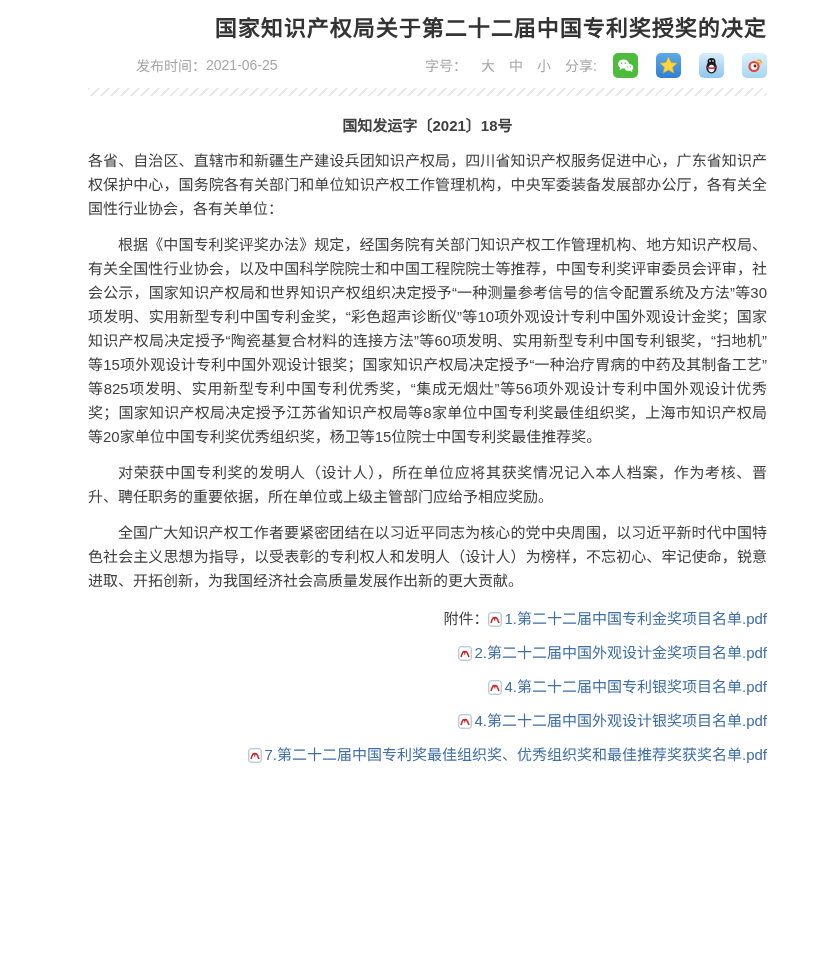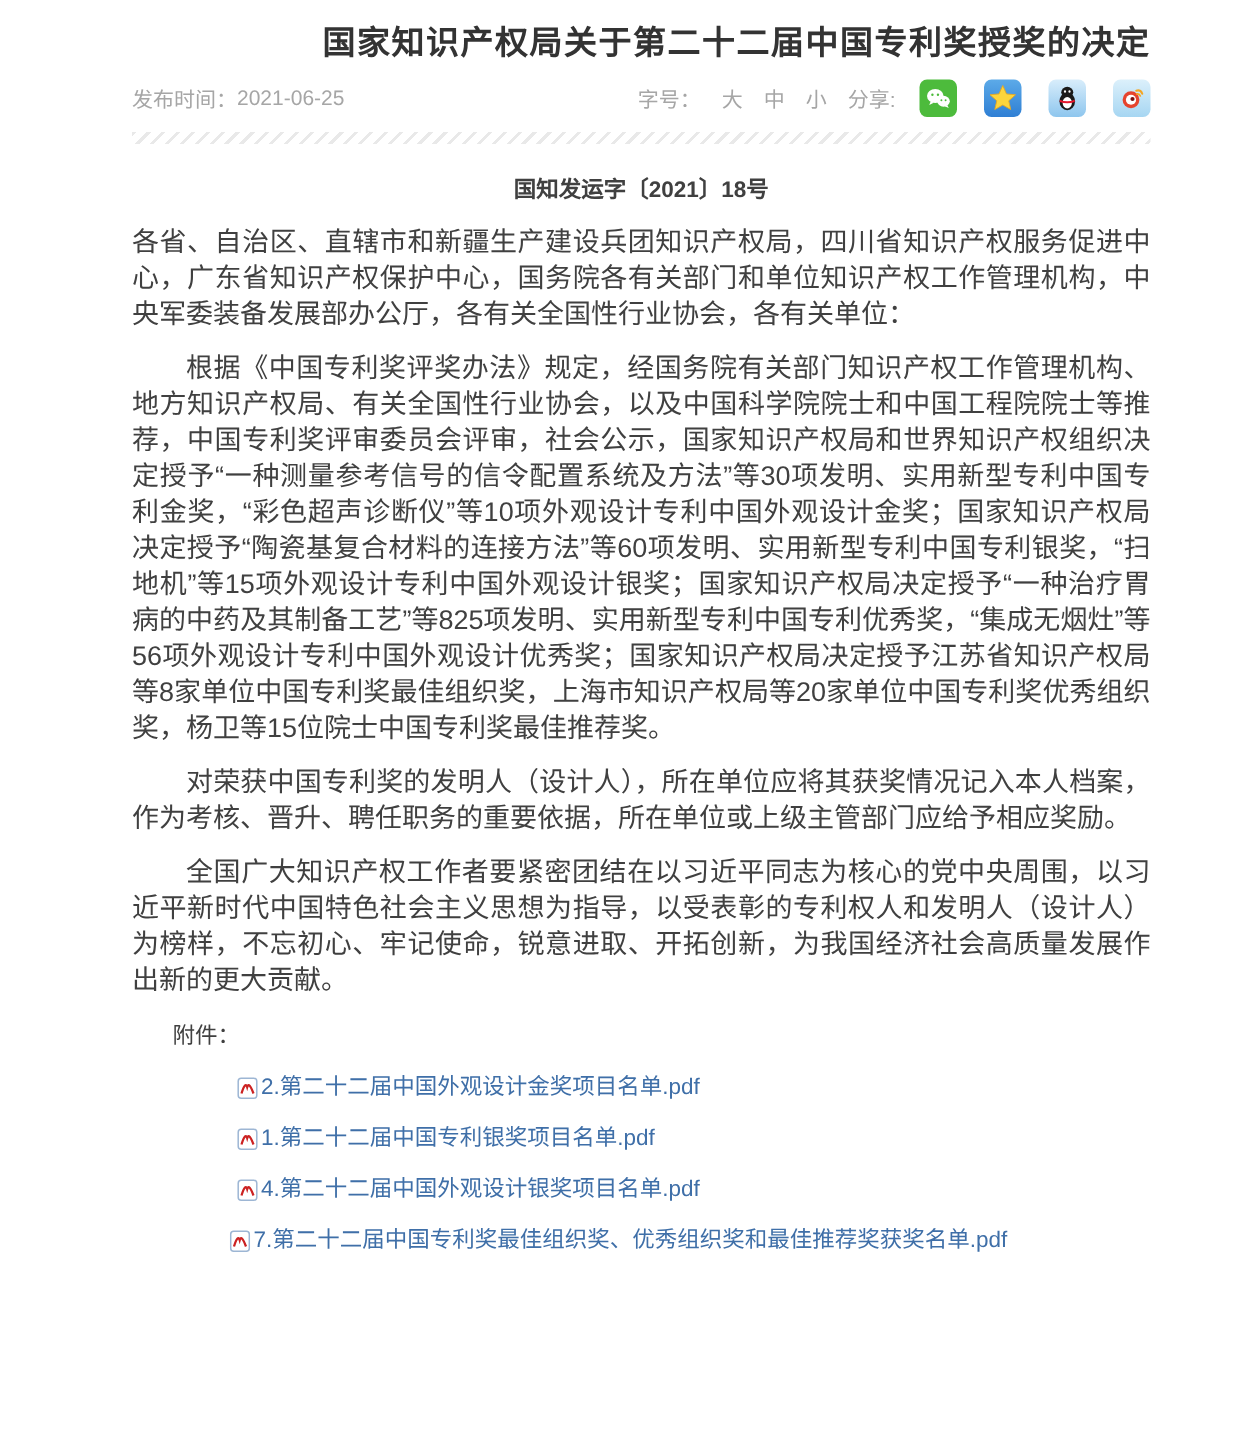--- a/index.html
+++ b/index.html
@@ -13,45 +13,45 @@
     font-family:"Liberation Sans","DejaVu Sans",sans-serif;
     color:var(--text);
   }
   .page{padding:8px 60px 0 88px;}
   h1.title{
     font-size:22px;font-weight:bold;color:var(--title);
     text-align:right;letter-spacing:1px;margin:2px 0 10px;
   }
   .meta-row{
     display:flex;justify-content:space-between;align-items:center;
-    font-size:14px;color:var(--meta);margin-bottom:10px;height:26px;
+    font-size:14px;color:var(--meta);margin-bottom:10px;height:26px;margin-left:48px;
   }
   .meta-left{display:flex;align-items:center;}
   .meta-right{display:flex;align-items:center;gap:14px;}
   .fontsize-group{display:flex;align-items:center;gap:14px;font-family:Liberation Serif, serif;}
   .fontsize-btn{cursor:pointer;}
   .share-group{display:flex;align-items:center;gap:18px;margin-left:16px;}
   .share-icon{width:25px;height:25px;border-radius:5px;display:inline-flex;
     align-items:center;justify-content:center;cursor:pointer;}
   .divider{
     height:8px;width:100%;
     background:repeating-linear-gradient(135deg,var(--divider) 0 2px,#ffffff 2px 7px);
     margin-bottom:2px;
   }
   .doc-number{
     text-align:center;font-size:15px;color:var(--text);
     margin-top:18px;margin-bottom:2px;font-weight:bold;
   }
   .body-text p{
-    font-size:18px;line-height:24px;text-align:justify;margin-top:12px;
+    font-size:15px;line-height:24px;text-align:justify;margin-top:12px;
   }
   .body-text p.first{margin-top:14px;}
   .body-text p.indent{text-indent:2em;}
   .attachments{padding-left:27px;margin-top:14px;font-size:15px;}
-  .attach-row{margin-bottom:10px;line-height:24px;display:flex;align-items:center;}
+  .attach-row{margin-bottom:10px;line-height:24px;display:flex;align-items:center;justify-content:flex-end;}
   .attach-row.sub{padding-left:43px;}
   .attach-row.sub-wide{padding-left:38px;}
   .attach-label{color:var(--text);flex:none;}
   .attach-link{
     color:var(--link);text-decoration:none;cursor:pointer;
     display:inline-flex;align-items:center;
   }
   .pdf-icon{display:inline-block;width:14px;height:15px;margin-right:2px;flex:none;}
 </style>
 </head>
@@ -122,37 +122,44 @@
   <div class="body-text">
     <p class="first">各省、自治区、直辖市和新疆生产建设兵团知识产权局，四川省知识产权服务促进中心，广东省知识产权保护中心，国务院各有关部门和单位知识产权工作管理机构，中央军委装备发展部办公厅，各有关全国性行业协会，各有关单位：</p>
     <p class="indent">根据《中国专利奖评奖办法》规定，经国务院有关部门知识产权工作管理机构、地方知识产权局、有关全国性行业协会，以及中国科学院院士和中国工程院院士等推荐，中国专利奖评审委员会评审，社会公示，国家知识产权局和世界知识产权组织决定授予“一种测量参考信号的信令配置系统及方法”等30项发明、实用新型专利中国专利金奖，“彩色超声诊断仪”等10项外观设计专利中国外观设计金奖；国家知识产权局决定授予“陶瓷基复合材料的连接方法”等60项发明、实用新型专利中国专利银奖，“扫地机”等15项外观设计专利中国外观设计银奖；国家知识产权局决定授予“一种治疗胃病的中药及其制备工艺”等825项发明、实用新型专利中国专利优秀奖，“集成无烟灶”等56项外观设计专利中国外观设计优秀奖；国家知识产权局决定授予江苏省知识产权局等8家单位中国专利奖最佳组织奖，上海市知识产权局等20家单位中国专利奖优秀组织奖，杨卫等15位院士中国专利奖最佳推荐奖。</p>
     <p class="indent">对荣获中国专利奖的发明人（设计人），所在单位应将其获奖情况记入本人档案，作为考核、晋升、聘任职务的重要依据，所在单位或上级主管部门应给予相应奖励。</p>
     <p class="indent">全国广大知识产权工作者要紧密团结在以习近平同志为核心的党中央周围，以习近平新时代中国特色社会主义思想为指导，以受表彰的专利权人和发明人（设计人）为榜样，不忘初心、牢记使命，锐意进取、开拓创新，为我国经济社会高质量发展作出新的更大贡献。</p>
   </div>
 
   <div class="attachments">
     <div class="attach-row">
       <span class="attach-label">附件：</span>
+      <a class="attach-link">
+        <svg class="pdf-icon" viewBox="0 0 14 15">
+            <rect x="0.8" y="0.8" width="12.4" height="13.4" rx="2" fill="#ffffff" stroke="#9db6d4" stroke-width="1"></rect>
+            <path d="M3 11 C4.6 5.5 6 4 6.8 6.8 C7.6 4 9 5.5 11 11" fill="none" stroke="#cc2222" stroke-width="1.5"></path>
+          </svg>
+        <span>1.第二十二届中国专利金奖项目名单.pdf</span>
+      </a>
     </div>
     <div class="attach-row sub">
       <a class="attach-link">
         <svg class="pdf-icon" viewBox="0 0 14 15">
             <rect x="0.8" y="0.8" width="12.4" height="13.4" rx="2" fill="#ffffff" stroke="#9db6d4" stroke-width="1"></rect>
             <path d="M3 11 C4.6 5.5 6 4 6.8 6.8 C7.6 4 9 5.5 11 11" fill="none" stroke="#cc2222" stroke-width="1.5"></path>
           </svg>
         <span>2.第二十二届中国外观设计金奖项目名单.pdf</span>
       </a>
     </div>
     <div class="attach-row sub">
       <a class="attach-link">
         <svg class="pdf-icon" viewBox="0 0 14 15">
             <rect x="0.8" y="0.8" width="12.4" height="13.4" rx="2" fill="#ffffff" stroke="#9db6d4" stroke-width="1"></rect>
             <path d="M3 11 C4.6 5.5 6 4 6.8 6.8 C7.6 4 9 5.5 11 11" fill="none" stroke="#cc2222" stroke-width="1.5"></path>
           </svg>
-        <span>1.第二十二届中国专利银奖项目名单.pdf</span>
+        <span>4.第二十二届中国专利银奖项目名单.pdf</span>
       </a>
     </div>
     <div class="attach-row sub">
       <a class="attach-link">
         <svg class="pdf-icon" viewBox="0 0 14 15">
             <rect x="0.8" y="0.8" width="12.4" height="13.4" rx="2" fill="#ffffff" stroke="#9db6d4" stroke-width="1"></rect>
             <path d="M3 11 C4.6 5.5 6 4 6.8 6.8 C7.6 4 9 5.5 11 11" fill="none" stroke="#cc2222" stroke-width="1.5"></path>
           </svg>
         <span>4.第二十二届中国外观设计银奖项目名单.pdf</span>
       </a>

